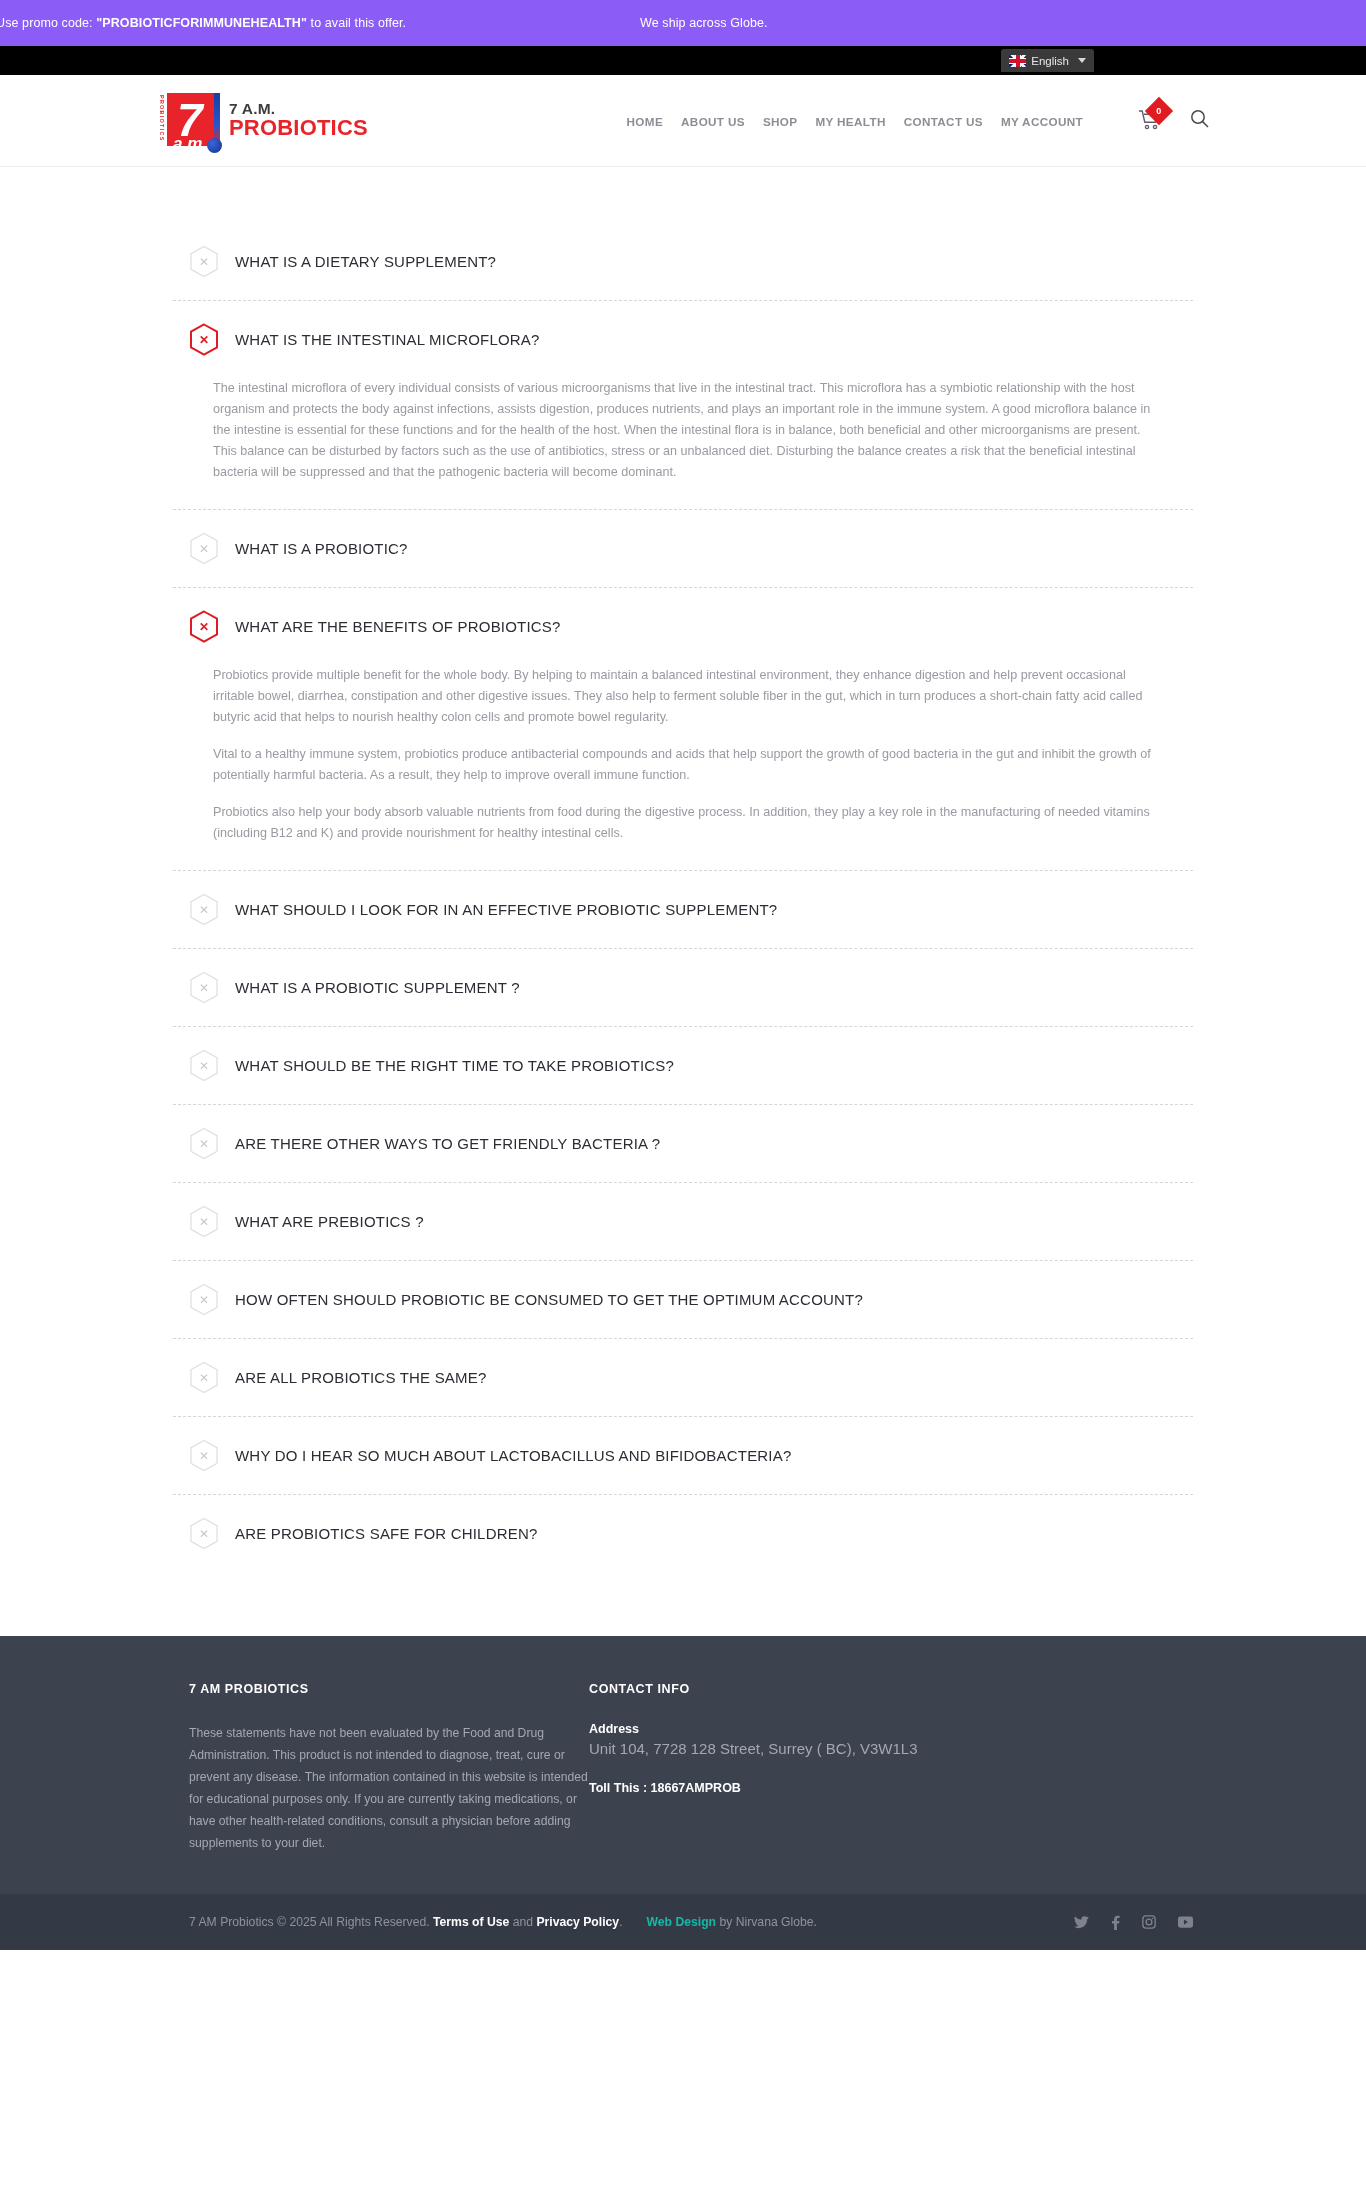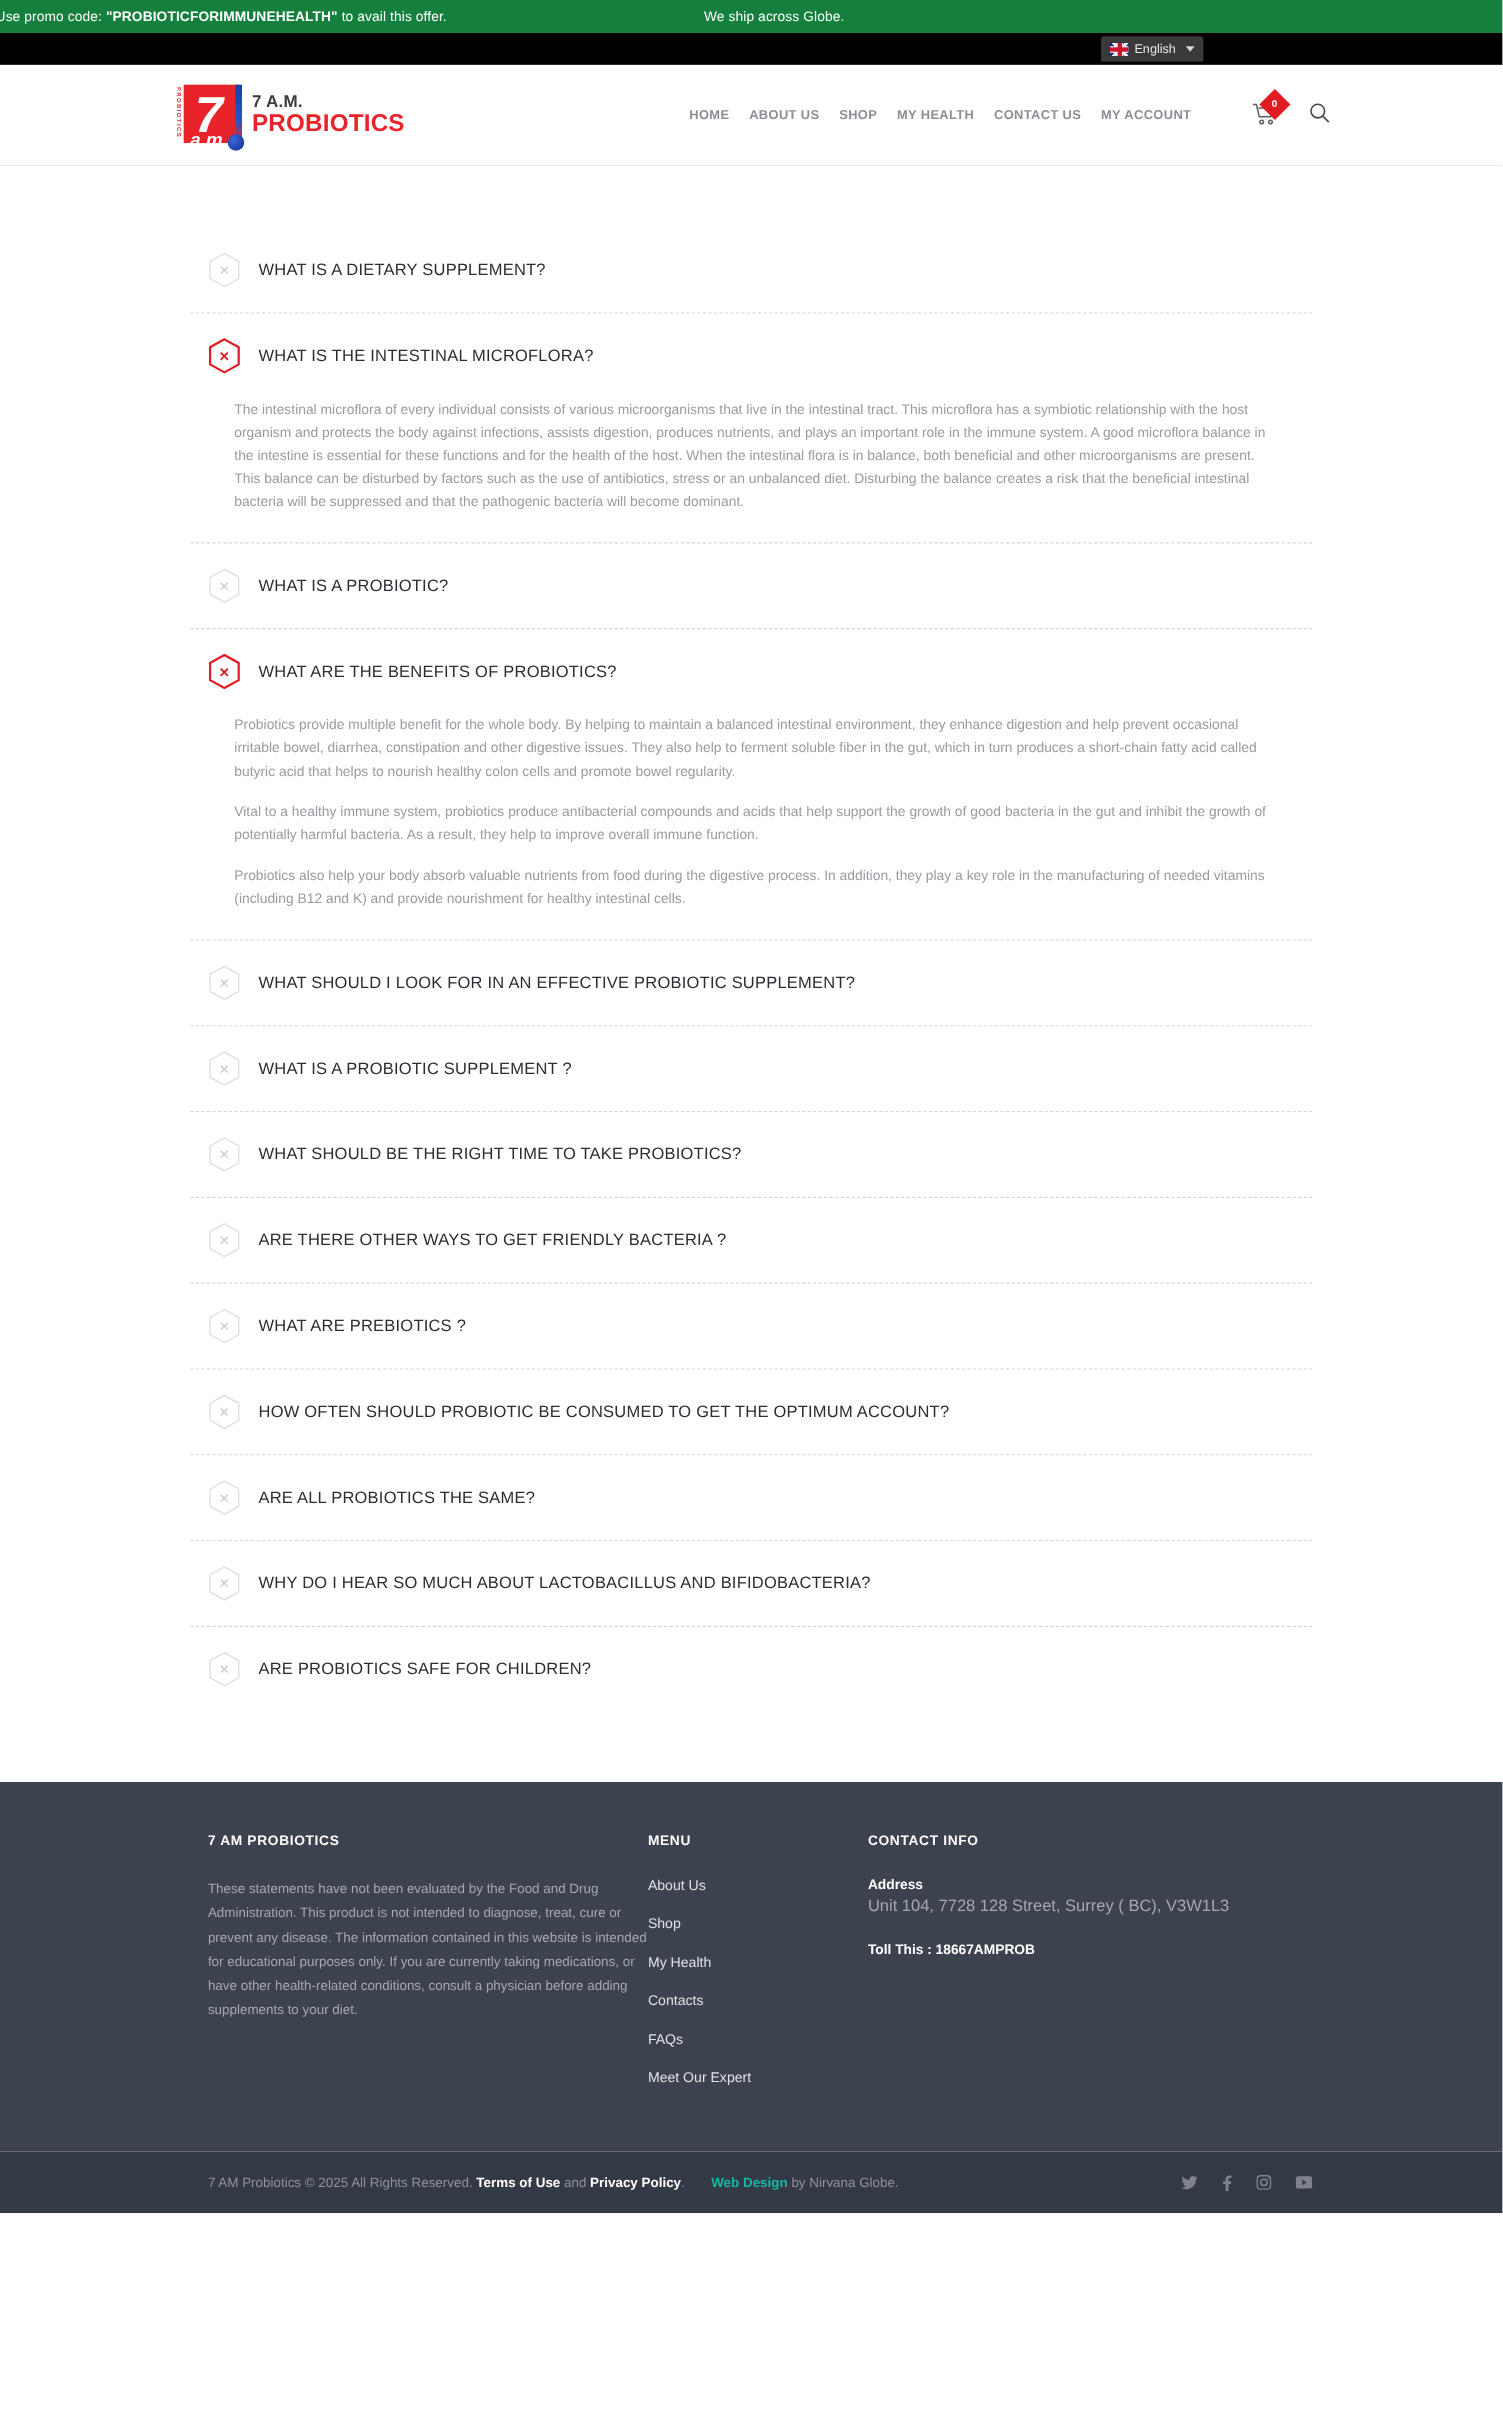--- a/index.html
+++ b/index.html
@@ -5,23 +5,23 @@
   * { box-sizing: border-box; margin: 0; padding: 0; }
   html, body {
     width: 1366px;
     background: #ffffff;
     font-family: "Liberation Sans", sans-serif;
     -webkit-font-smoothing: antialiased;
   }
 
   
   .promo-bar {
-    background: #15803d;
+    background: #8b5cf6;
     color: #ffffff;
-    height: 30px;
+    height: 46px;
     display: flex;
     align-items: center;
     font-size: 12.5px;
     letter-spacing: .1px;
     position: relative;
   }
   .promo-text { margin-left: -4px; white-space: nowrap; }
   .promo-code { font-weight: bold; }
   .promo-ship { position: absolute; left: 640px; white-space: nowrap; }
 
@@ -461,31 +461,20 @@
     </div>
 </main>
 
 <footer class="site-footer">
   <div class="footer-inner">
     <div class="f-col-about">
       <div class="f-head">7 AM PROBIOTICS</div>
       <div class="f-about-text">These statements have not been evaluated by the Food and Drug Administration. This product is not intended to diagnose, treat, cure or prevent any disease. The information contained in this website is intended for educational purposes only. If you are currently taking medications, or have other health-related conditions, consult a physician before adding supplements to your diet.</div>
     </div>
 
-    <div class="f-col-menu">
-      <div class="f-head">MENU</div>
-      <div id="footer-menu-links">
-          <a class="f-menu-link">About Us</a>
-          <a class="f-menu-link">Shop</a>
-          <a class="f-menu-link">My Health</a>
-          <a class="f-menu-link">Contacts</a>
-          <a class="f-menu-link">FAQs</a>
-          <a class="f-menu-link">Meet Our Expert</a>
-        </div>
-    </div>
 
     <div class="f-col-contact">
       <div class="f-head">CONTACT INFO</div>
       <div class="f-block">
         <div class="f-block-title">Address</div>
         <div class="f-block-line">Unit 104, 7728 128 Street, Surrey ( BC), V3W1L3</div>
       </div>
       <div class="f-toll">Toll This : 18667AMPROB</div>
     </div>
   </div>

